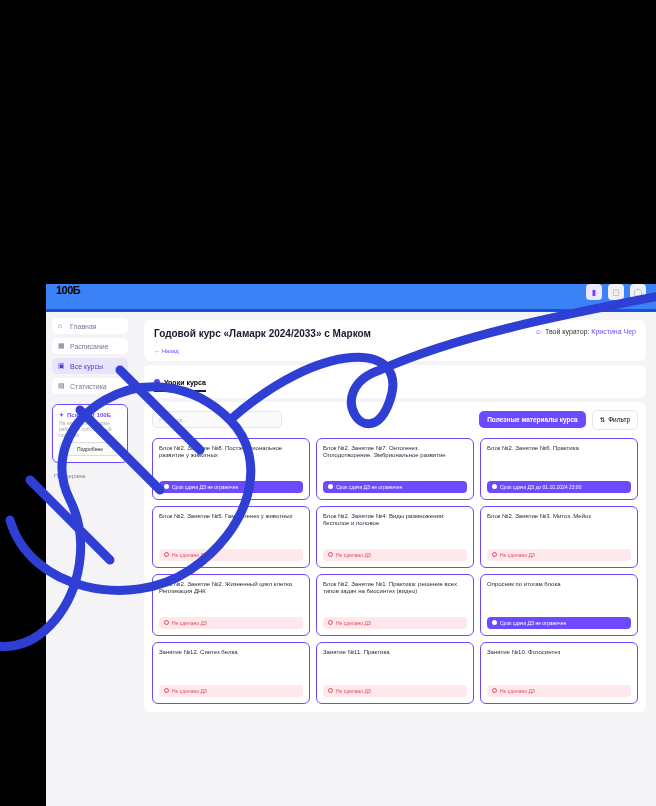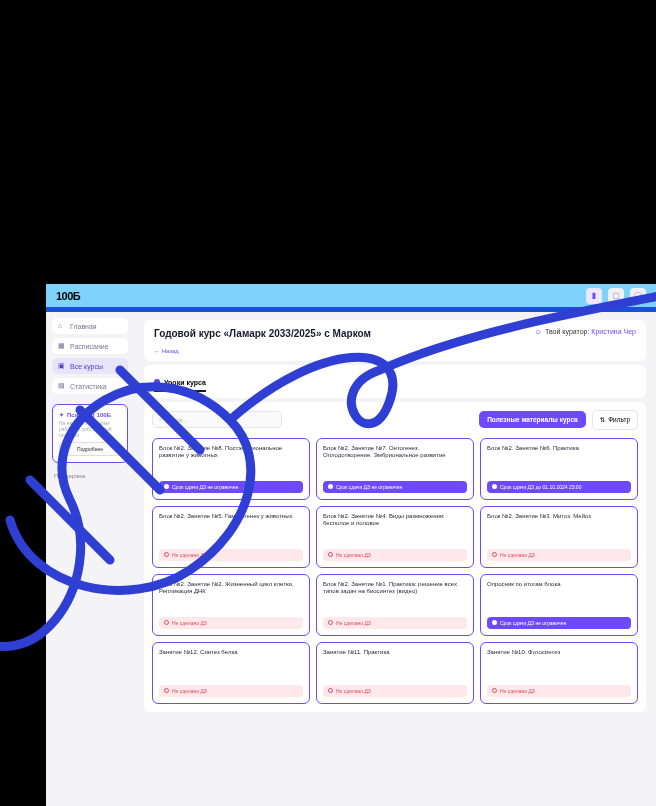--- a/index.html
+++ b/index.html
@@ -1,18 +1,18 @@
 <!DOCTYPE html>
 <html><head>
 <meta charset="utf-8">
 <style>
 * { margin: 0; padding: 0; box-sizing: border-box; font-family: -apple-system, BlinkMacSystemFont, 'Segoe UI', Arial, sans-serif; }
 body { background: #000; width: 656px; height: 806px; overflow: hidden; position: relative; }
 .viewport { position: absolute; top: 284px; left: 46px; right: 0; bottom: 0; background: #f4f4f7; overflow: hidden; }
-.topbar { height: 28px; background: #7dd3fc; display: flex; align-items: center; justify-content: space-between; padding: 0 10px; border-bottom: 5px solid #1d4ed8; }
+.topbar { height: 28px; background: #3b82f6; display: flex; justify-content: space-between; padding: 0 10px; border-bottom: 3px solid #1d4ed8; }
 .logo { font-weight: 900; font-size: 11px; letter-spacing: -0.5px; }
 .top-icons { display: flex; gap: 6px; }
 .top-icon { width: 16px; height: 16px; border-radius: 4px; background: #f0f0f5; display: flex; align-items: center; justify-content: center; font-size: 8px; color: #999; }
 .top-icon.active { background: #ede8ff; color: #6d4aff; }
 .layout { display: flex; height: calc(100% - 28px); }
 .sidebar { width: 88px; padding: 6px; display: flex; flex-direction: column; gap: 4px; }
 .side-item { display: flex; align-items: center; gap: 4px; padding: 4px 6px; border-radius: 5px; font-size: 7px; color: #767894; background: #fff; cursor: pointer; }
 .side-item.active { background: #e8e4fc; color: #4d3ec8; }
 .side-item .si-icon { width: 8px; height: 8px; display: inline-block; }
 .psych-card { margin-top: 6px; background: #fff; border: 1px solid #6d4aff; border-radius: 6px; padding: 6px; }
@@ -82,21 +82,21 @@
             <span>Психолог 100Б</span>
           </div>
         <div class="psych-sub">На нашей платформе работает собственный психолог</div>
         <div class="psych-btn">Подробнее</div>
       </div>
       <div class="support">Поддержка</div>
     </div>
     <div class="main">
       <div class="header-row">
         <div>
-          <div class="course-title">Годовой курс «Ламарк 2033/2025» с Марком</div>
+          <div class="course-title">Годовой курс «Ламарк 2024/2033» с Марком</div>
           <div class="back-link">← Назад</div>
         </div>
         <div class="curator">
           <span class="ci">☺</span><span>Твой куратор:</span>
           <span class="name">Кристина Чер</span>
         </div>
       </div>
       <div class="tabs-bar">
         <div class="tab">
             <span class="dot"></span>

